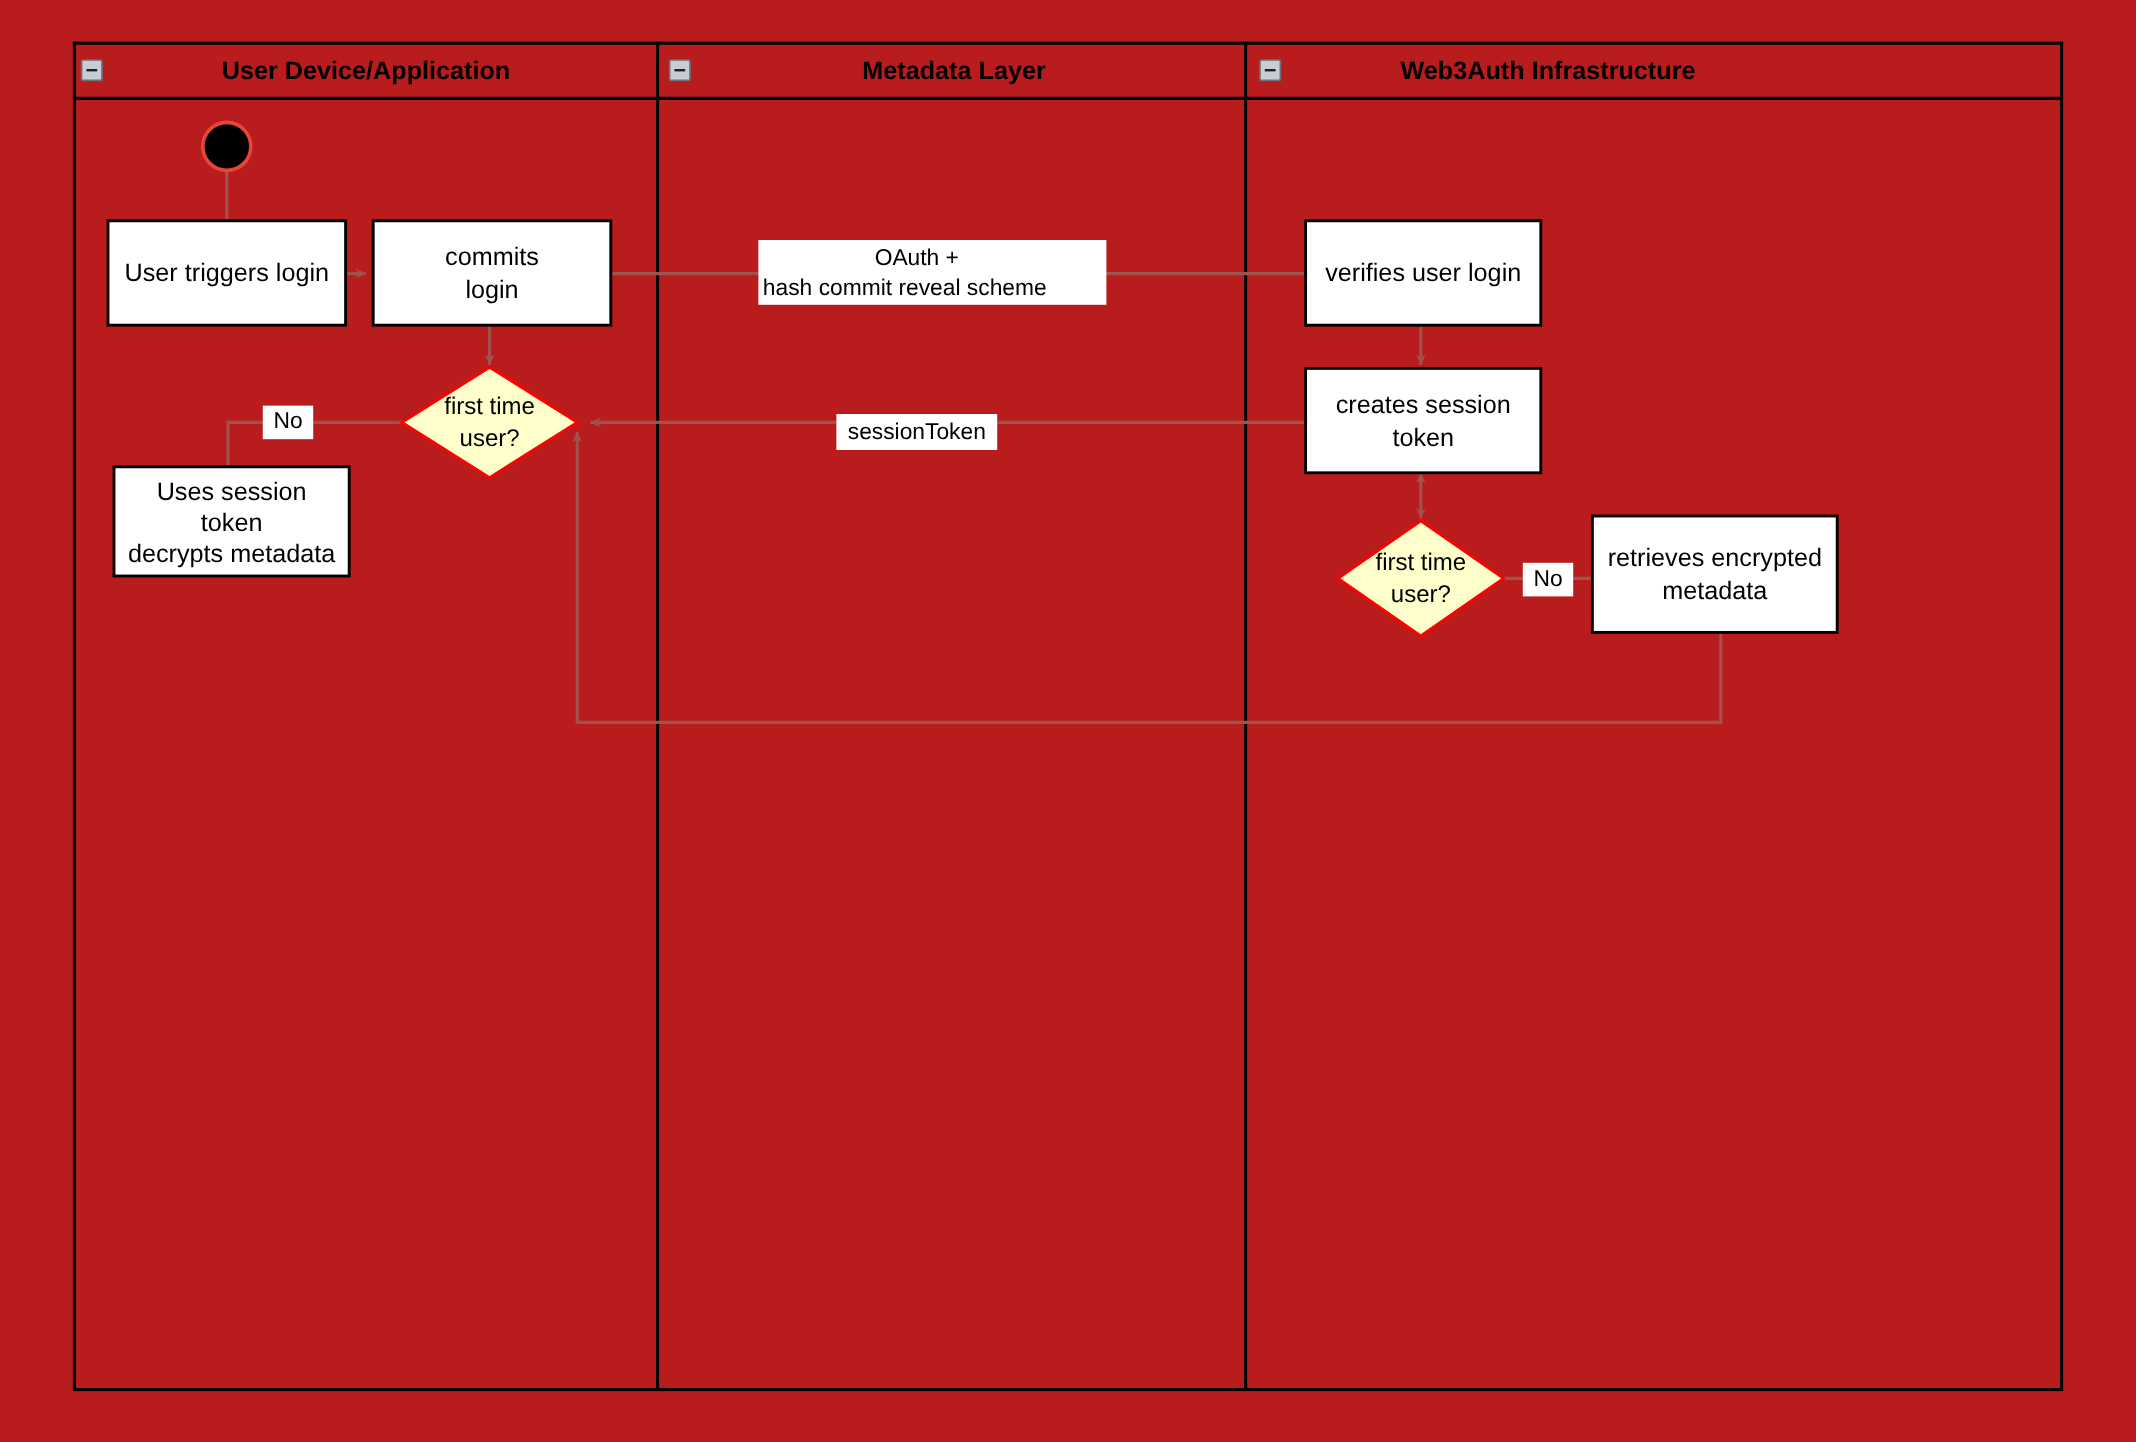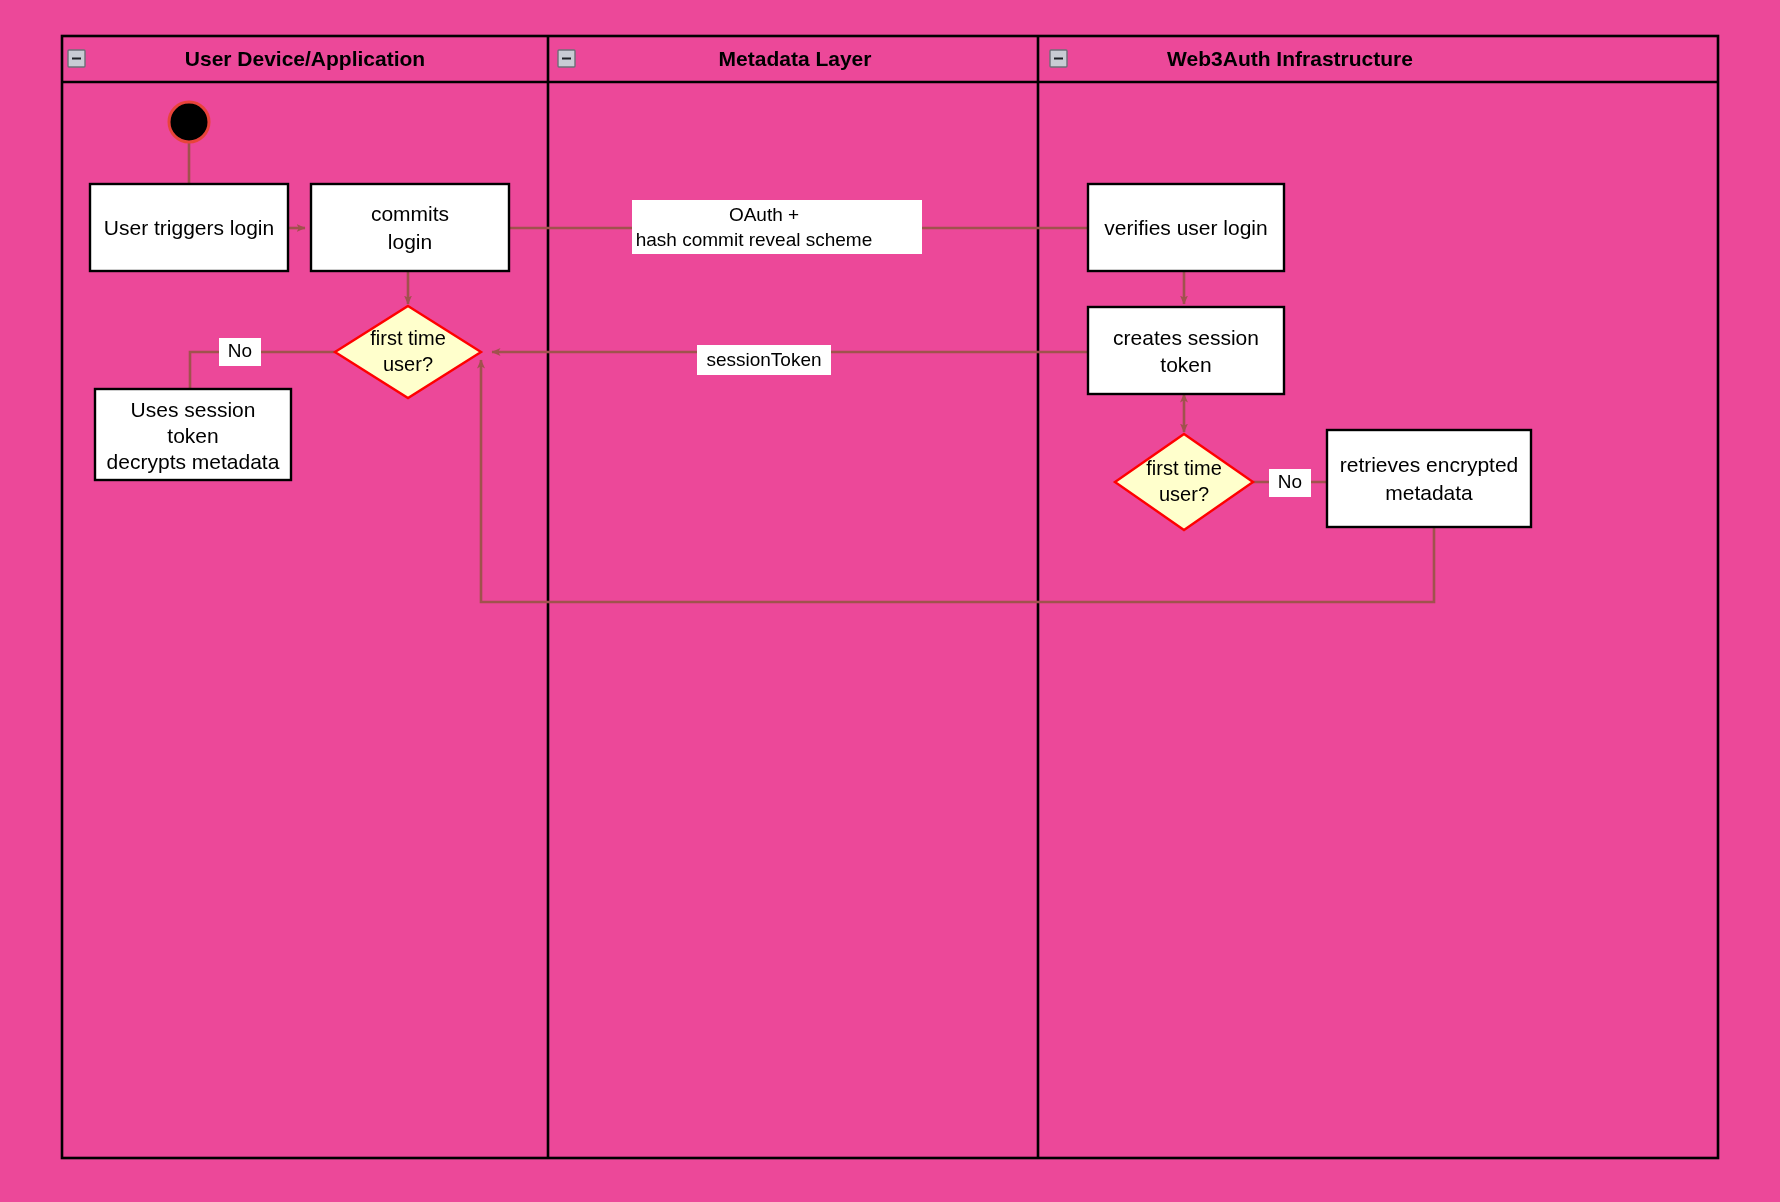--- a/index.html
+++ b/index.html
@@ -10,21 +10,21 @@
   body {
     width: 1780px;
     height: 1202px;
     font-family: "Liberation Sans", sans-serif;
     overflow: hidden;
   }
   #diagram-root {
     position: relative;
     width: 1780px;
     height: 1202px;
-    background: #ec4899;
+    background: #b91c1c;
   }
   svg#diagram-svg {
     position: absolute;
     top: 0;
     left: 0;
     width: 1780px;
     height: 1202px;
     display: block;
   }
   text {

